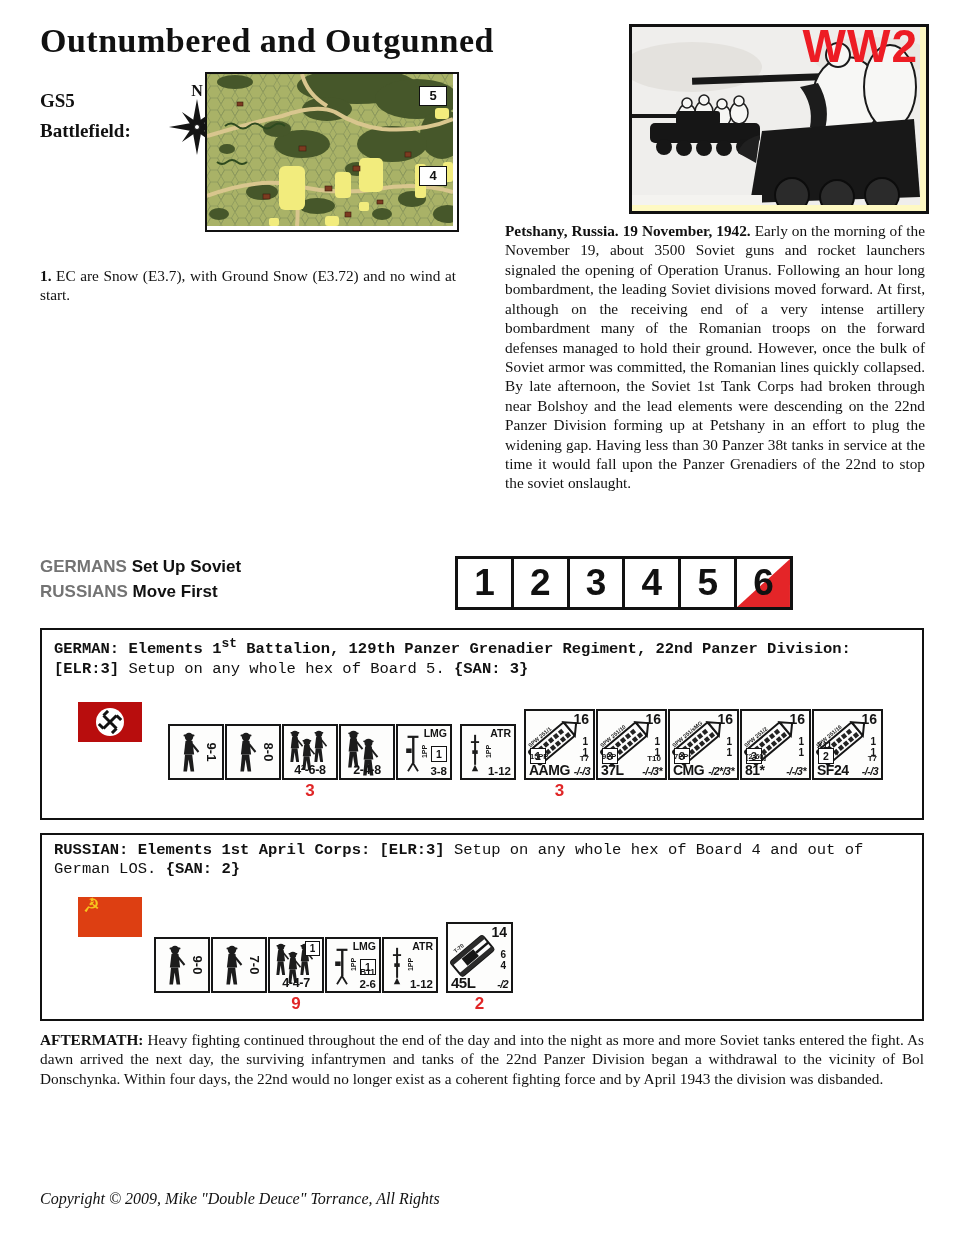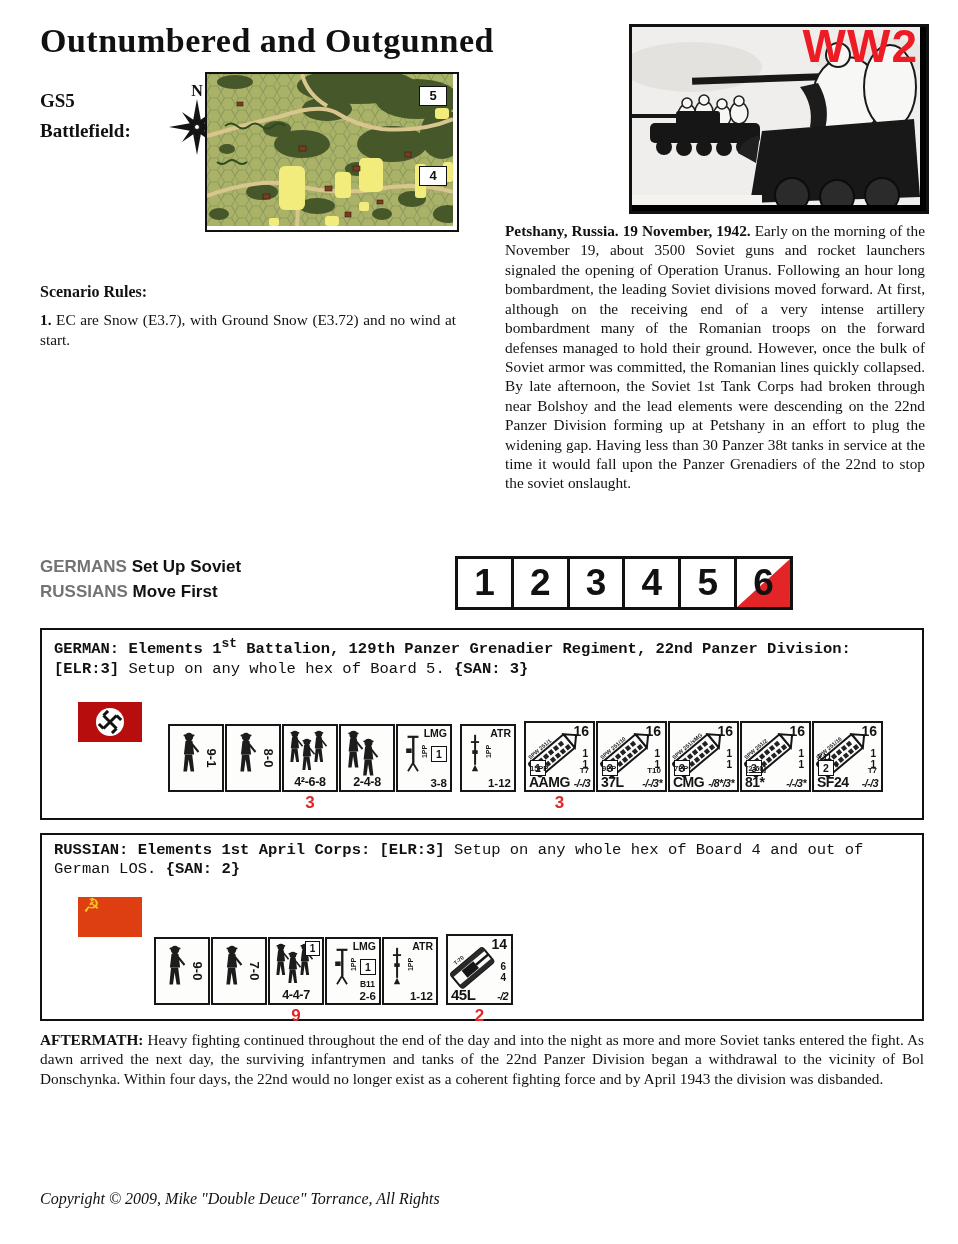--- a/index.html
+++ b/index.html
@@ -7,21 +7,21 @@
        font-family:"Liberation Serif", serif;color:#111;overflow:hidden;}
   .abs{position:absolute;}
 
   
   .title{left:40px;top:22px;font-size:34px;font-weight:bold;letter-spacing:.5px;}
   .gs5{left:40px;top:90px;font-size:19px;font-weight:bold;}
   .bfield{left:40px;top:120px;font-size:19px;font-weight:bold;}
   .compass{left:165px;top:84px;width:64px;text-align:center;}
   .compass .n{font-weight:bold;font-size:16px;display:block;line-height:14px;}
   .mappanel{left:205px;top:72px;width:250px;height:156px;border:2px solid #111;}
-  .photopanel{left:629px;top:24px;width:294px;height:184px;border:3px solid #111;background:#000000;}
+  .photopanel{left:629px;top:24px;width:294px;height:184px;border:3px solid #111;background:#fef9c3;}
   .ww2{position:absolute;top:-8px;right:8px;font-family:"Liberation Sans",sans-serif;
        font-weight:bold;font-size:46px;color:#ed1c24;letter-spacing:1px;z-index:3;}
   .boardlab{position:absolute;width:26px;height:18px;background:#fff;border:1.5px solid #111;
        text-align:center;font-family:"Liberation Sans",sans-serif;font-weight:bold;font-size:13px;line-height:18px;z-index:2;}
   .blab5{right:10px;top:12px;} .blab4{right:10px;top:92px;}
 
   
   .colL{left:40px;top:258px;width:416px;font-size:15.3px;line-height:1.27;text-align:justify;}
   .colR{left:505px;top:221px;width:420px;font-size:15.3px;line-height:1.27;text-align:justify;}
   .rulehead{margin-top:24px;font-weight:bold;font-size:16px;}
@@ -50,21 +50,21 @@
   .rflag .star{position:absolute;left:11px;top:-1px;color:#f6c51d;font-size:7px;font-family:"DejaVu Sans",sans-serif;}
 
   .crow{position:absolute;display:flex;align-items:flex-end;}
   .growpos{left:126px;top:50px;}
   .rrowpos{left:112px;top:58px;}
   .cwrap{display:flex;flex-direction:column;align-items:center;margin-right:1px;}
   .gap{margin-left:7px;}
   .count{height:22px;font-family:"Liberation Sans",sans-serif;font-weight:bold;font-size:17px;color:#e02627;line-height:22px;}
   .counter{position:relative;background:#fdfdfc;border:2px solid #161616;box-sizing:border-box;
            font-family:"Liberation Sans",sans-serif;font-weight:bold;color:#141414;}
-  .c-small{width:56px;height:68px;margin-top:44px;}
+  .c-small{width:56px;height:56px;margin-top:44px;}
   .c-veh{width:71px;height:71px;}
   .c-tank{width:67px;height:71px;}
 
   .vlabel{position:absolute;right:1px;top:50%;transform:translateY(-50%) rotate(90deg);font-size:13px;}
   .figs{position:absolute;left:2px;top:4px;display:flex;}
   .figs svg{display:block;}
   .sqval{position:absolute;bottom:1px;left:0;width:100%;text-align:center;font-size:12.5px;letter-spacing:-.3px;}
   .cornerbox{position:absolute;top:2px;right:2px;width:13px;height:13px;border:1.5px solid #111;
              font-size:10px;text-align:center;line-height:13px;background:#fff;z-index:2;}
   .swname{position:absolute;top:1px;right:3px;font-size:10.5px;}
@@ -223,21 +223,20 @@
         <circle cx="160" cy="168" r="17"></circle>
           <circle cx="205" cy="170" r="17"></circle>
           <circle cx="250" cy="168" r="17"></circle>
       </g>
       <rect x="0" y="168" width="130" height="10" fill="#f4f3f0"></rect>
     </g>
   </svg>
 </div>
 
 <div class="abs colL">
-  <div class="rulehead">Scenario Rules:</div>
   <div class="rule"><b>1.</b><span> EC are Snow (E3.7), with Ground Snow (E3.72) and no wind at start.</span></div>
 </div>
 
 <div class="abs colR">
   <b>Petshany, Russia. 19 November, 1942.</b><span> Early on the morning of the November 19, about 3500 Soviet guns and rocket launchers signaled the opening of Operation Uranus. Following an hour long bombardment, the leading Soviet divisions moved forward. At first, although on the receiving end of a very intense artillery bombardment many of the Romanian troops on the forward defenses managed to hold their ground. However, once the bulk of Soviet armor was committed, the Romanian lines quickly collapsed. By late afternoon, the Soviet 1st Tank Corps had broken through near Bolshoy and the lead elements were descending on the 22nd Panzer Division forming up at Petshany in an effort to plug the widening gap. Having less than 30 Panzer 38t tanks in service at the time it would fall upon the Panzer Grenadiers of the 22nd to stop the soviet onslaught.</span>
 </div>
 
 <div class="abs setupline s1">
   <span class="red">GERMANS</span><span> Set Up Soviet</span>
 </div>
@@ -481,21 +480,21 @@
               <rect x="40.5" y="21.5" width="4.5" height="4.5" fill="#222"></rect>
               <rect x="43.7" y="28.5" width="4.5" height="4.5" fill="#222"></rect>
               <path d="M51 18 L60 26.7 L51 35.5 Z" fill="#fcfcfc" stroke="#161616" stroke-width="2"></path>
             </g>
           </svg>
           <span class="tr">16</span>
           <span class="sidenums">1<br>1</span>
           <span class="nbox vbox">3</span>
           <span class="pp2">7PP*</span>
           <span class="vname">CMG</span>
-          <span class="vmove">-/8*/3*</span>
+          <span class="vmove">-/2*/3*</span>
         </div>
         <div class="count">&nbsp;</div>
       </div>
       <div class="cwrap">
         <div class="counter c-veh">
           <svg class="vehsvg" width="71" height="71" viewBox="0 0 71 71">
             <g transform="rotate(-40 35 33)">
               <text x="9" y="16" font-size="5.6" font-weight="bold" fill="#222" font-family="Liberation Sans,sans-serif">SPW 251/2</text>
               <rect x="5" y="18" width="46" height="17.5" rx="2" fill="#fcfcfc" stroke="#161616" stroke-width="2"></rect>
               <rect x="8" y="21.5" width="4.5" height="4.5" fill="#222"></rect>

